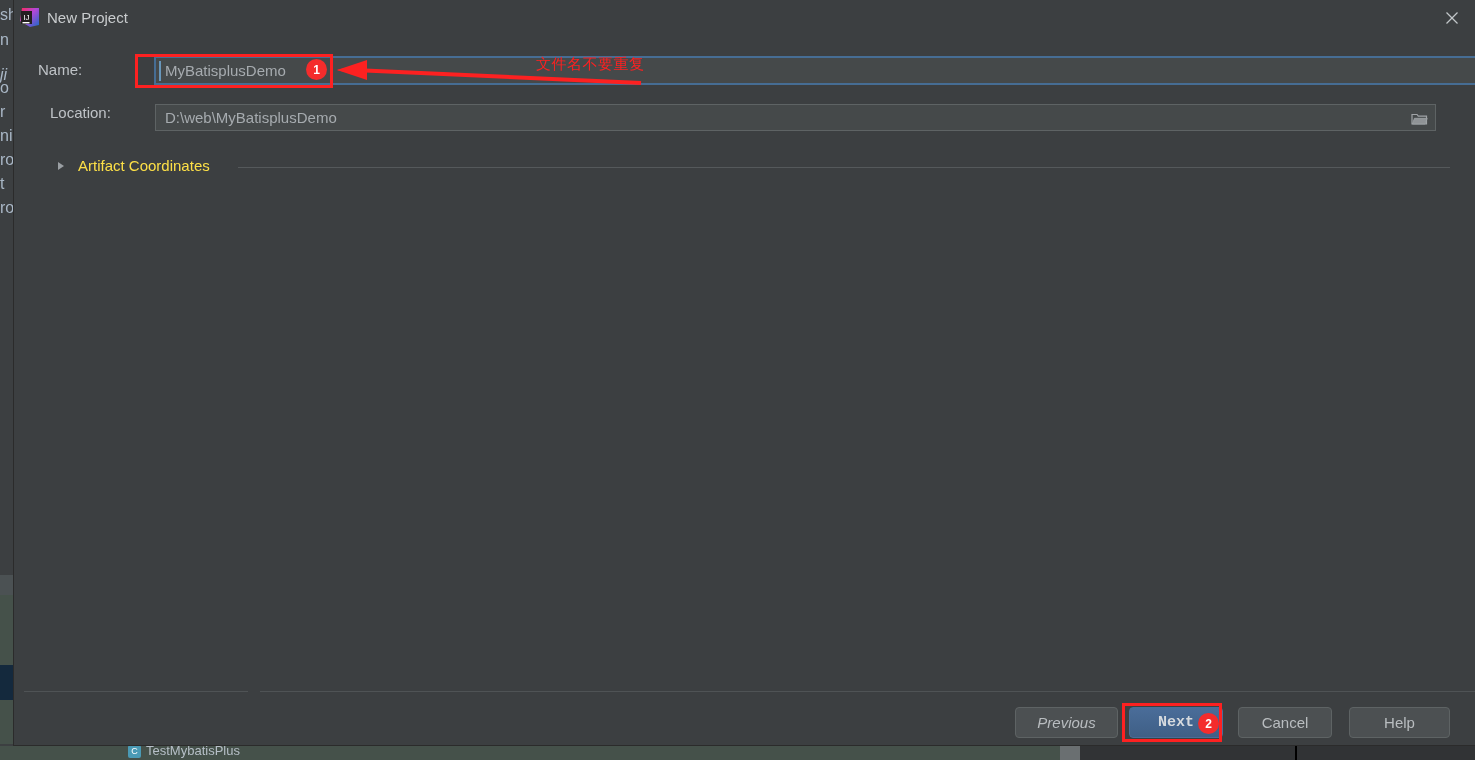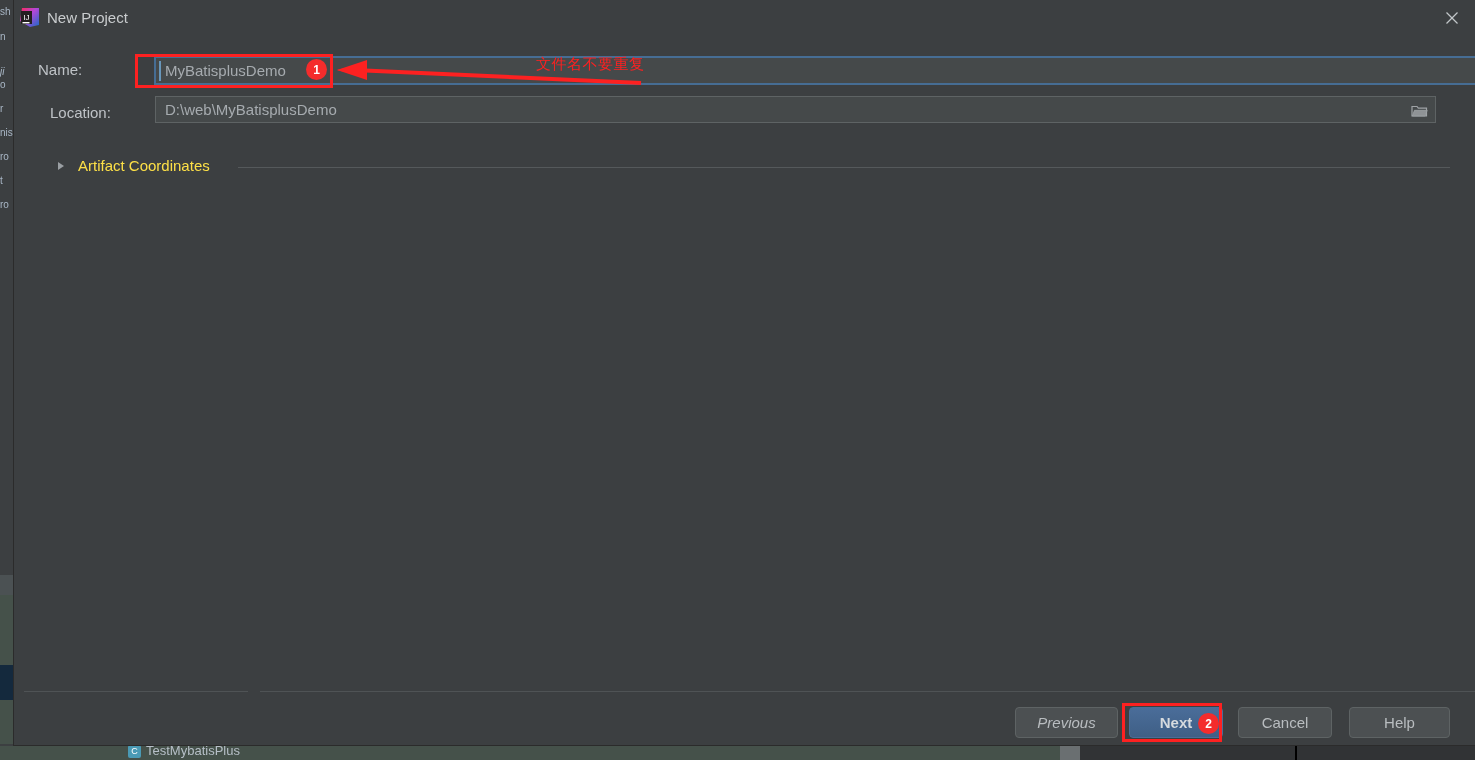--- a/index.html
+++ b/index.html
@@ -32,21 +32,21 @@
   }
   .ide-left-strip .seg {
     position: absolute;
     left: 0;
     width: 22px;
   }
   .ide-tree-frag {
     position: absolute;
     left: 0;
     width: 22px;
-    font-size: 10px;
+    font-size: 16px;
     color: #a9b7c6;
     white-space: nowrap;
     overflow: hidden;
     font-family: "Liberation Sans", sans-serif;
     letter-spacing: 0px;
   }
   .ide-bottom-strip {
     position: absolute;
     left: 0;
     top: 744px;
@@ -239,20 +239,21 @@
     display: flex;
     align-items: center;
     justify-content: center;
     user-select: none;
   }
   .btn.primary {
     background: linear-gradient(#4a6d99, #3f5f86);
     border: 1px solid #4a6d99;
     color: #d6dade;
     font-weight: bold;
+    font-family: Liberation Mono, monospace;
   }
 
   
   .anno-box {
     position: absolute;
     border: 3px solid #fd2121;
     box-sizing: border-box;
     pointer-events: none;
   }
   .anno-badge {
@@ -343,21 +344,21 @@
     </div>
   </div>
 
   <div class="form-label" style="left:24px; top:61px;">Name:</div>
   <div class="field focused" id="name-field" style="left:141px; top:57px; width:1434px;">
     <div class="caret"></div>
     <div class="value">MyBatisplusDemo</div>
   </div>
 
   <div class="form-label" style="left:36px; top:104px;">Location:</div>
-  <div class="field" id="location-field" style="left:141px; top:96px; width:1281px;">
+  <div class="field" id="location-field" style="left:141px; top:104px; width:1281px;">
     <div class="value">D:\web\MyBatisplusDemo</div>
     <div id="browse-button">
       <svg width="17" height="14" viewBox="0 0 17 14">
         <path d="M1 2.5 L6 2.5 L7.3 4.2 L15.5 4.2 L15.5 12 L1 12 Z" fill="none" stroke="#a0a4a7" stroke-width="1.2"></path>
         <path d="M3.4 6.3 L16.2 6.3 L14.2 12 L1.4 12 Z" fill="#8f9396" stroke="#a0a4a7" stroke-width="0.8"></path>
       </svg>
     </div>
   </div>
 
   <div id="artifact-section">

